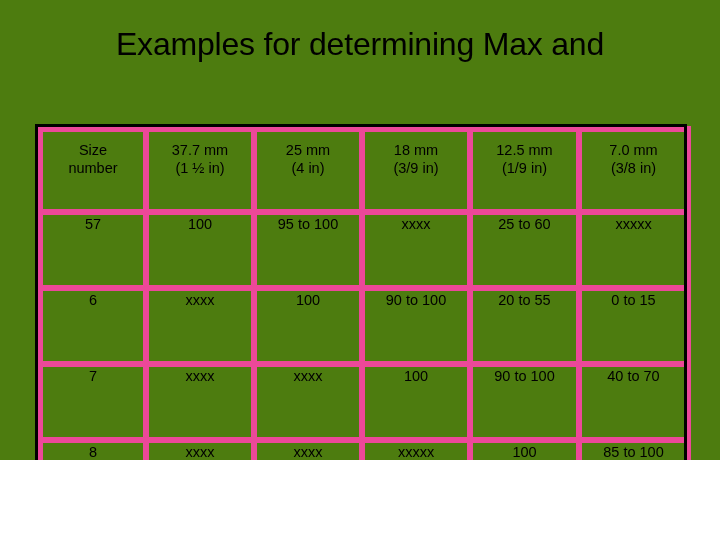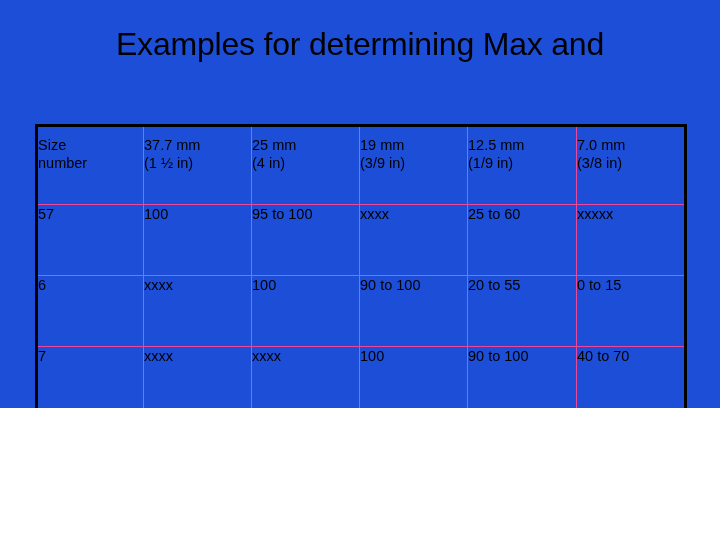--- a/index.html
+++ b/index.html
@@ -10,22 +10,22 @@
   body {
     width: 720px;
     height: 540px;
     overflow: hidden;
     font-family: "Liberation Sans", sans-serif;
     color: #000000;
   }
   .slide {
     position: relative;
     width: 720px;
-    height: 408px;
-    background: #1d4ed8;
+    height: 460px;
+    background: #4d7c0f;
     overflow: hidden;
   }
   .title {
     position: absolute;
     left: 0;
     top: 24px;
     width: 720px;
     text-align: center;
     font-size: 32px;
     line-height: 40px;
@@ -52,22 +52,22 @@
   }
   table.agg col.c0 { width: 106px; }
   table.agg col.c1 { width: 108px; }
   table.agg col.c2 { width: 108px; }
   table.agg col.c3 { width: 108px; }
   table.agg col.c4 { width: 109px; }
   table.agg col.c5 { width: 109px; }
 
   table.agg th,
   table.agg td {
-    border: 1px solid #ec4899;
-    text-align: left;
+    border: 6px solid #ec4899;
+    text-align: center;
     vertical-align: top;
     padding: 0;
     font-weight: normal;
   }
   table.agg thead th {
     height: 68px;
     padding-top: 9px;
     line-height: 18px;
   }
   table.agg tbody td {
@@ -117,21 +117,21 @@
           </th>
           <th>
             <span class="hdr-main">37.7 mm</span>
             <span class="hdr-sub">(1 ½ in)</span>
           </th>
           <th>
             <span class="hdr-main">25 mm</span>
             <span class="hdr-sub">(4 in)</span>
           </th>
           <th>
-            <span class="hdr-main">19 mm</span>
+            <span class="hdr-main">18 mm</span>
             <span class="hdr-sub">(3/9 in)</span>
           </th>
           <th>
             <span class="hdr-main">12.5 mm</span>
             <span class="hdr-sub">(1/9 in)</span>
           </th>
           <th>
             <span class="hdr-main">7.0 mm</span>
             <span class="hdr-sub">(3/8 in)</span>
           </th>

